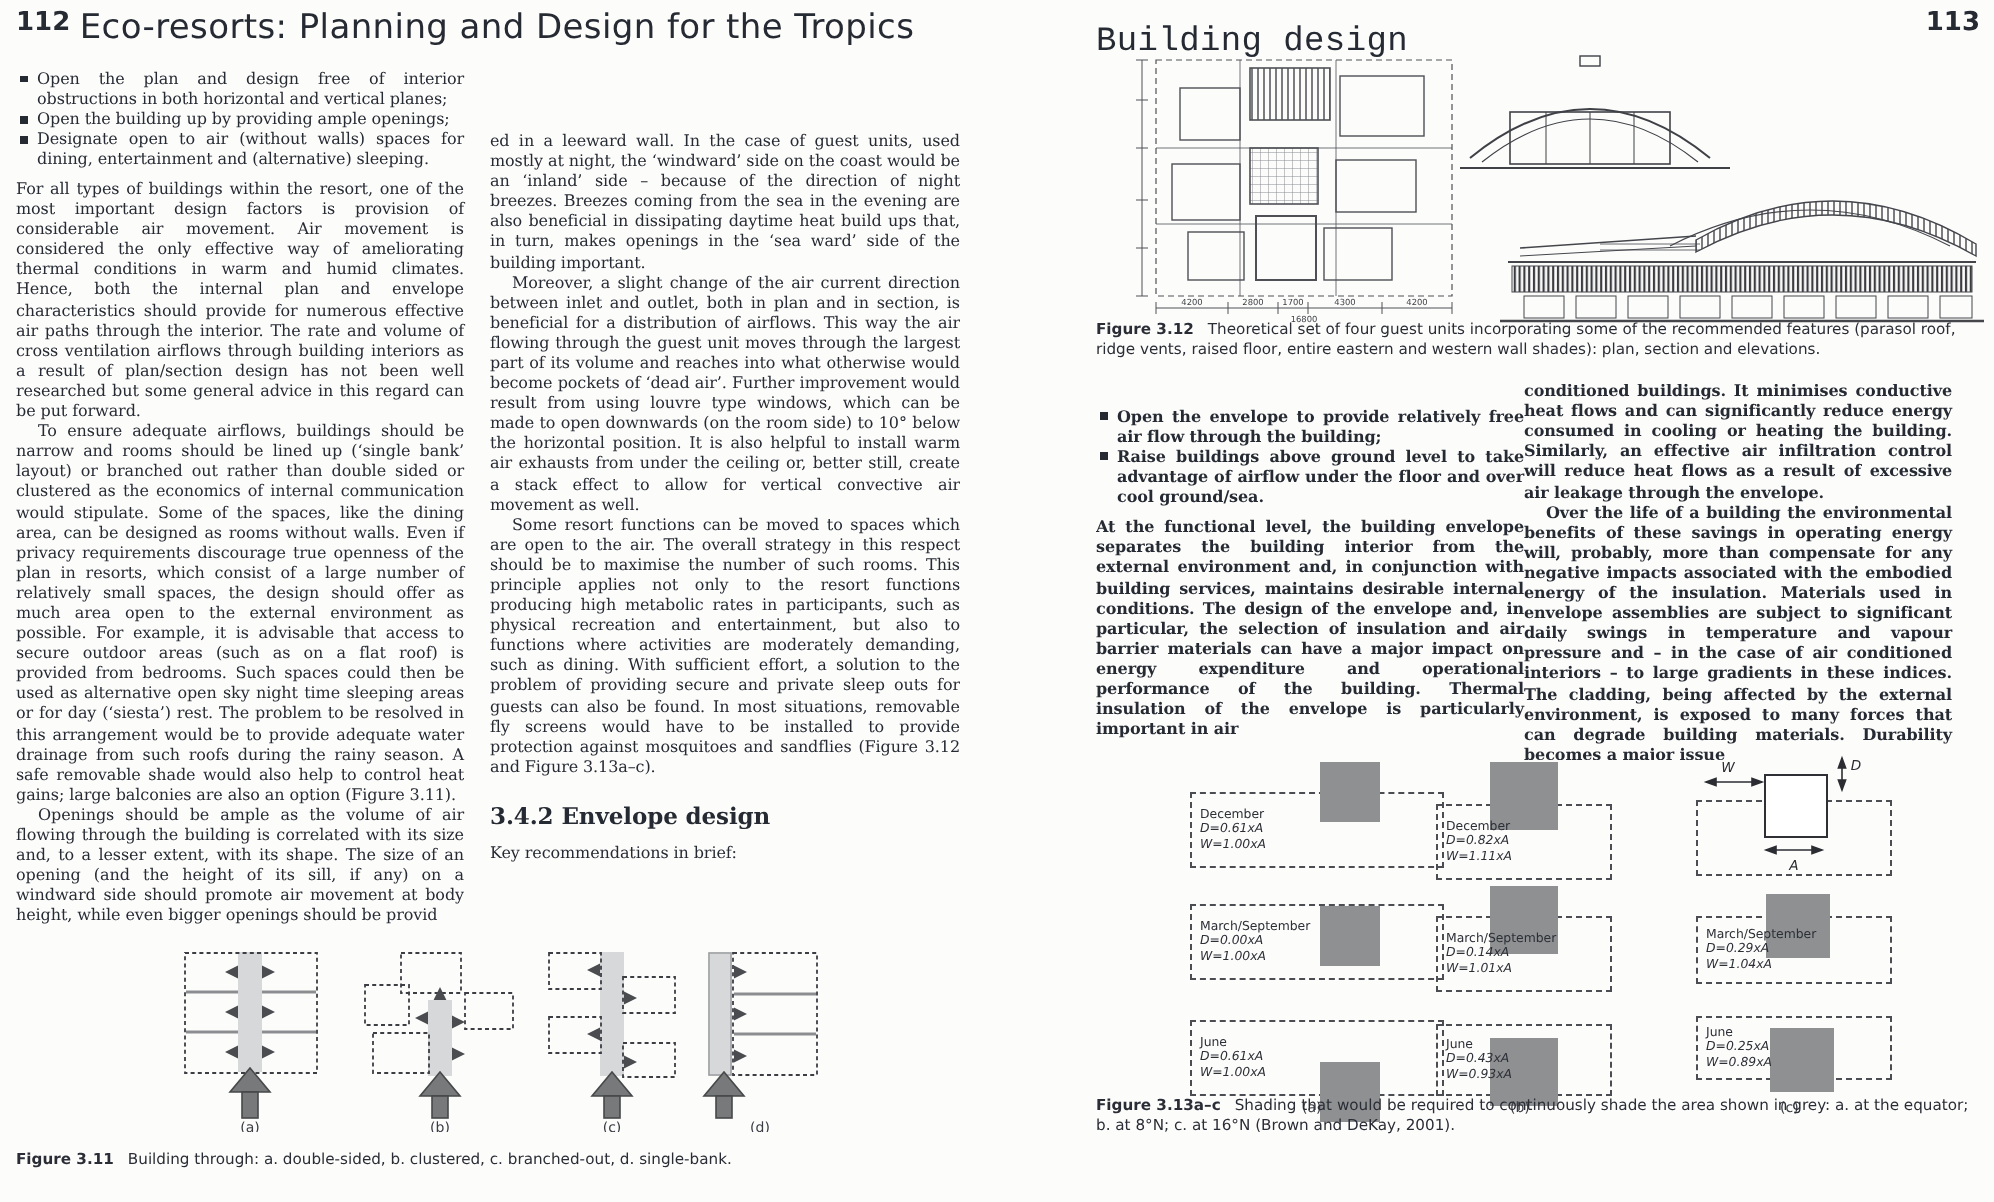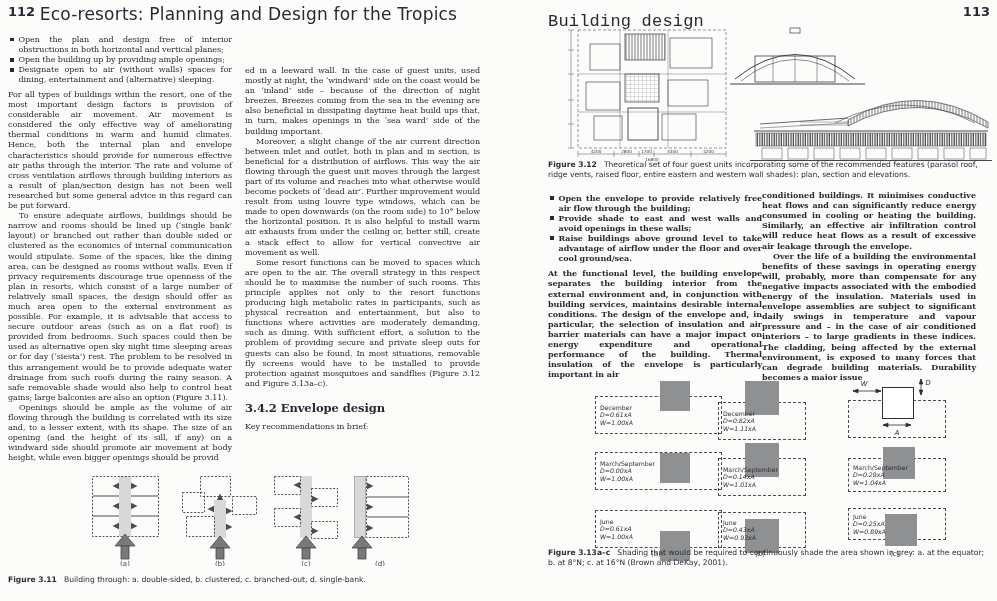--- a/index.html
+++ b/index.html
@@ -239,24 +239,20 @@
   <div class="cap" style="position:absolute;left:8px;top:160px;width:442px;">
     <b>Figure 3.12</b><span>Theoretical set of four guest units incorporating some of the recommended features (parasol roof, ridge vents, raised floor, entire eastern and western wall shades): plan, section and elevations.</span>
   </div>
 
   <div class="cols" style="top:192px;left:8px;width:442px;height:188px;font-weight:bold;">
     <div class="col" style="width:214px;">
       <div class="blist">
         <div class="bitem">
           <span class="bsq"></span>
           <span class="btext">Open the envelope to provide relatively free air flow through the building;</span>
-        </div>
-        <div class="bitem">
-          <span class="bsq"></span>
-          <span class="btext">Provide shade to east and west walls and avoid openings in these walls;</span>
         </div>
         <div class="bitem">
           <span class="bsq"></span>
           <span class="btext">Raise buildings above ground level to take advantage of airflow under the floor and over cool ground/sea.</span>
         </div>
       </div>
       <p>At the functional level, the building envelope separates the building interior from the external environment and, in conjunction with building services, maintains desirable internal conditions. The design of the envelope and, in particular, the selection of insulation and air barrier materials can have a major impact on energy expenditure and operational performance of the building. Thermal insulation of the envelope is particularly important in air</p>
     </div>
     <div class="col" style="width:214px;">
       <p>conditioned buildings. It minimises conductive heat flows and can significantly reduce energy consumed in cooling or heating the building. Similarly, an effective air infiltration control will reduce heat flows as a result of excessive air leakage through the envelope.</p>

